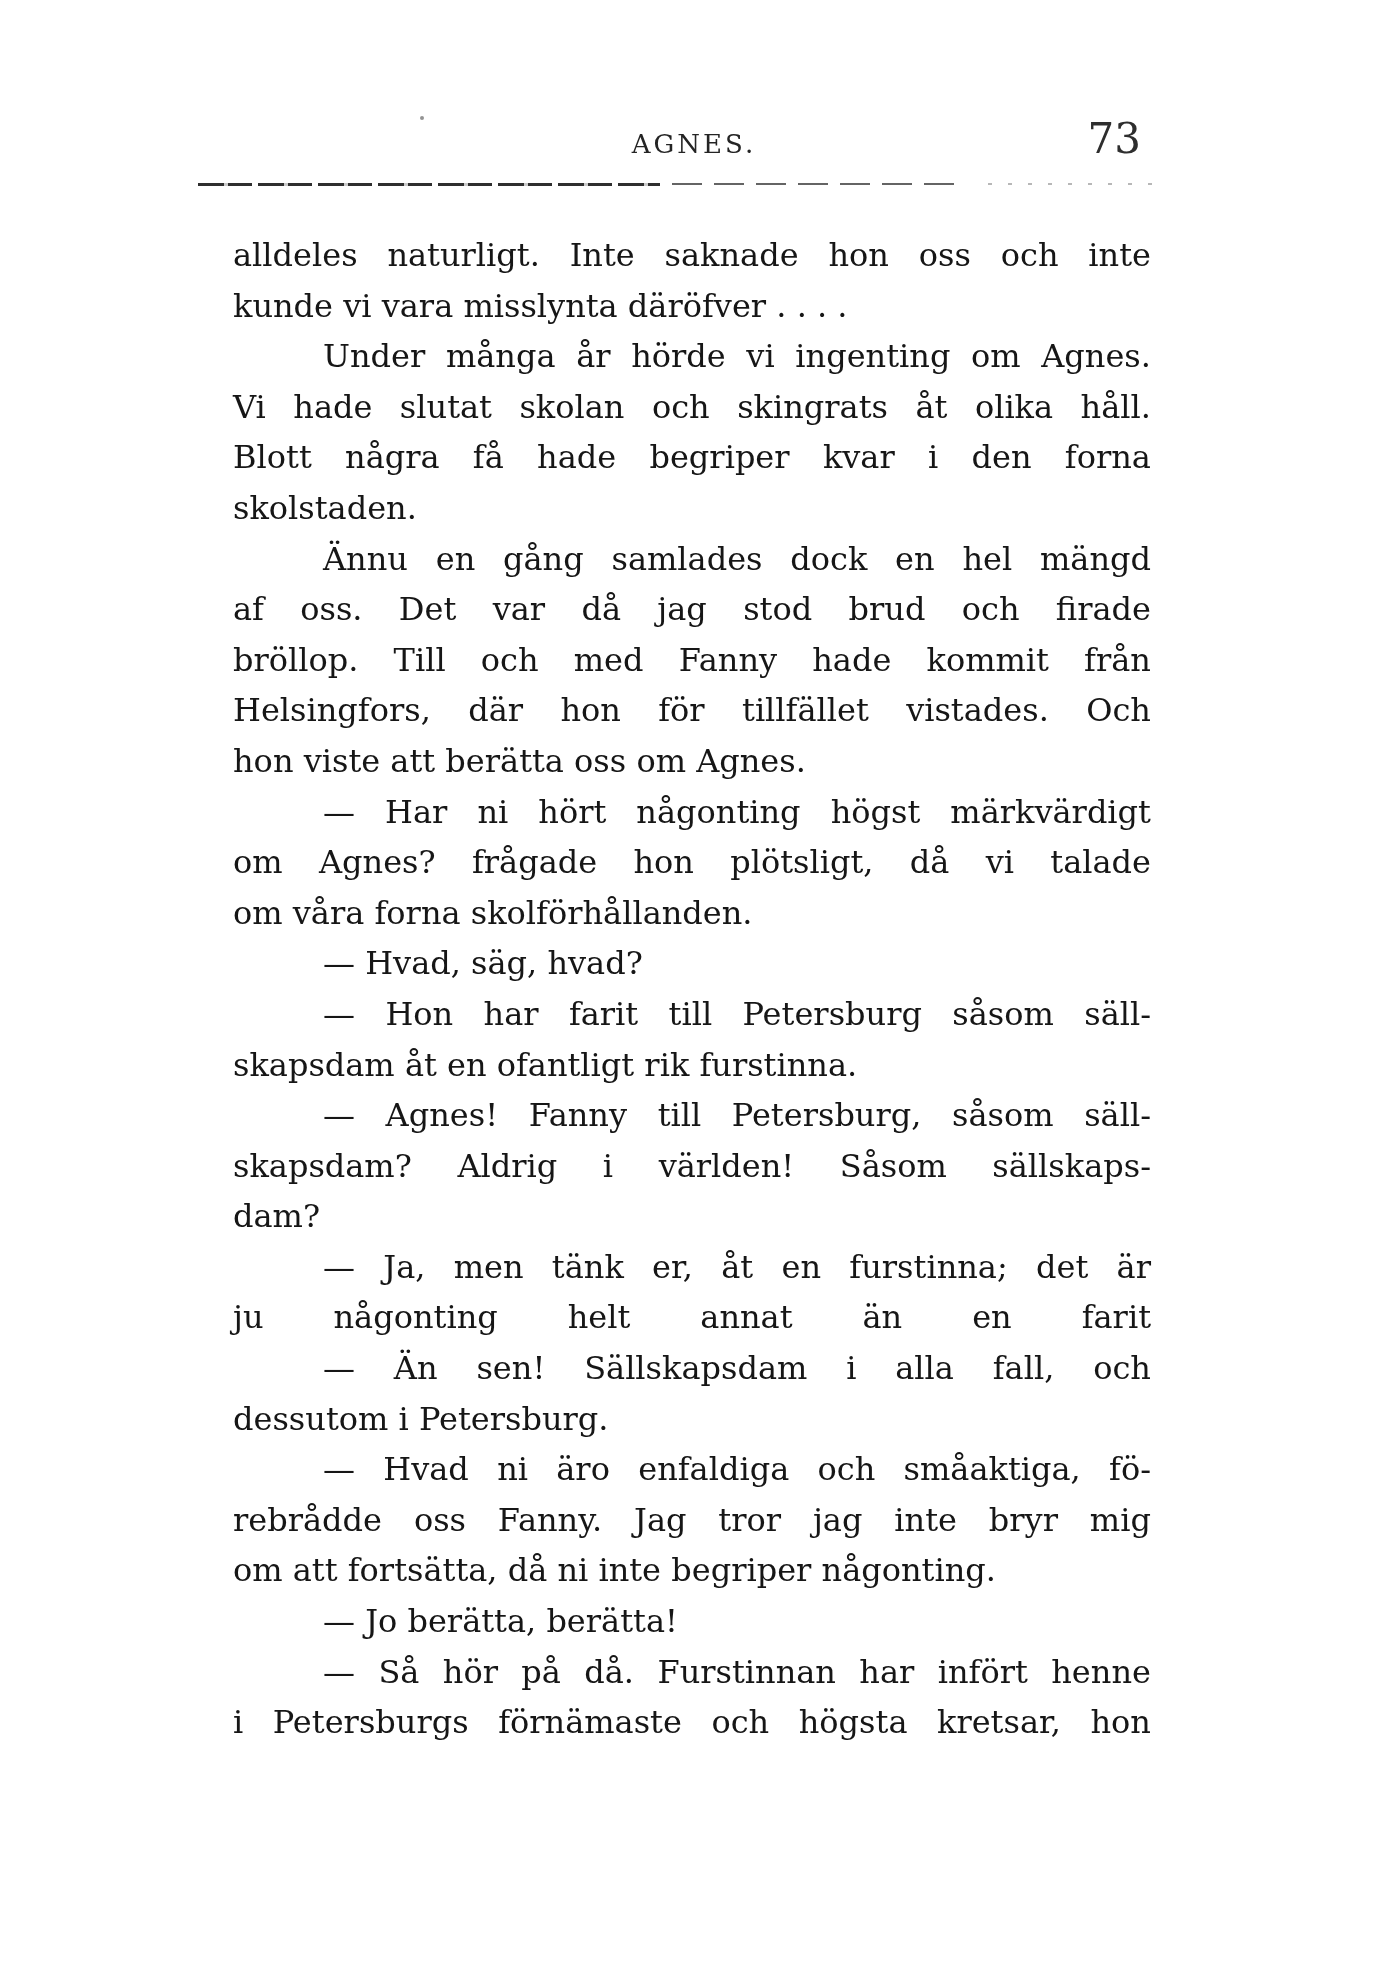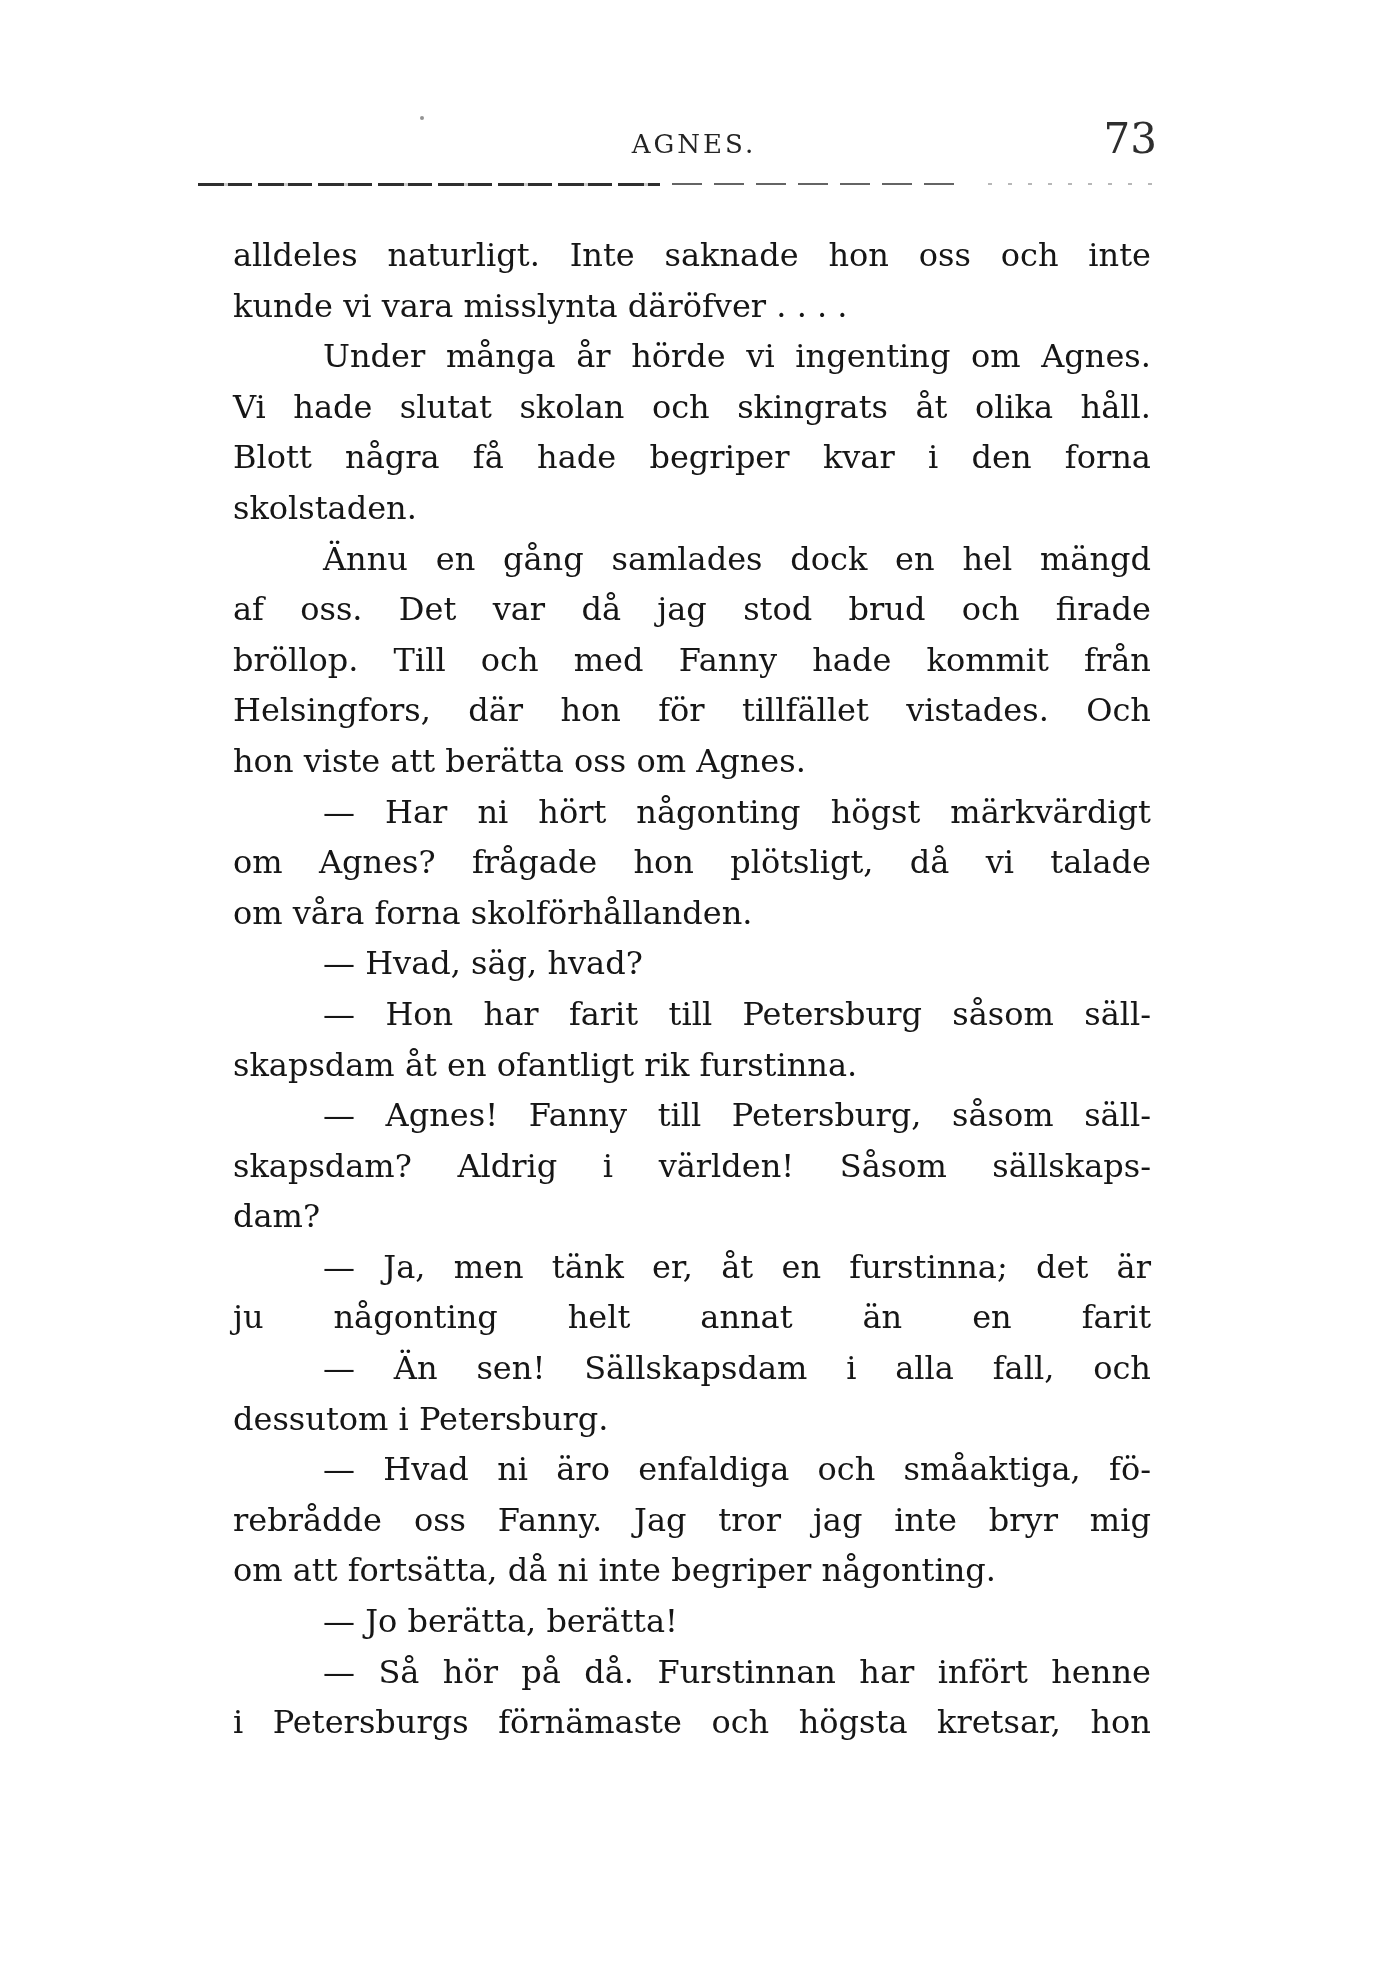--- a/index.html
+++ b/index.html
@@ -20,21 +20,21 @@
     width: 1388px;
     text-align: center;
     font-size: 26px;
     line-height: 32px;
     letter-spacing: 3px;
     color: #242424;
   }
   .folio {
     position: absolute;
     top: 118px;
-    right: 231px;
+    right: 247px;
     font-size: 42px;
     line-height: 42px;
     color: #2e2e2e;
   }
   
   .head-rule { position: absolute; top: 183px; left: 0; width: 1388px; height: 6px; }
   .head-rule .seg { position: absolute; top: 0; }
   .seg-a {
     left: 198px; width: 462px; height: 3px;
     background: repeating-linear-gradient(90deg, #1c1c1c 0 26px, rgba(28,28,28,0.25) 26px 30px, #1c1c1c 30px 54px, transparent 54px 60px);

